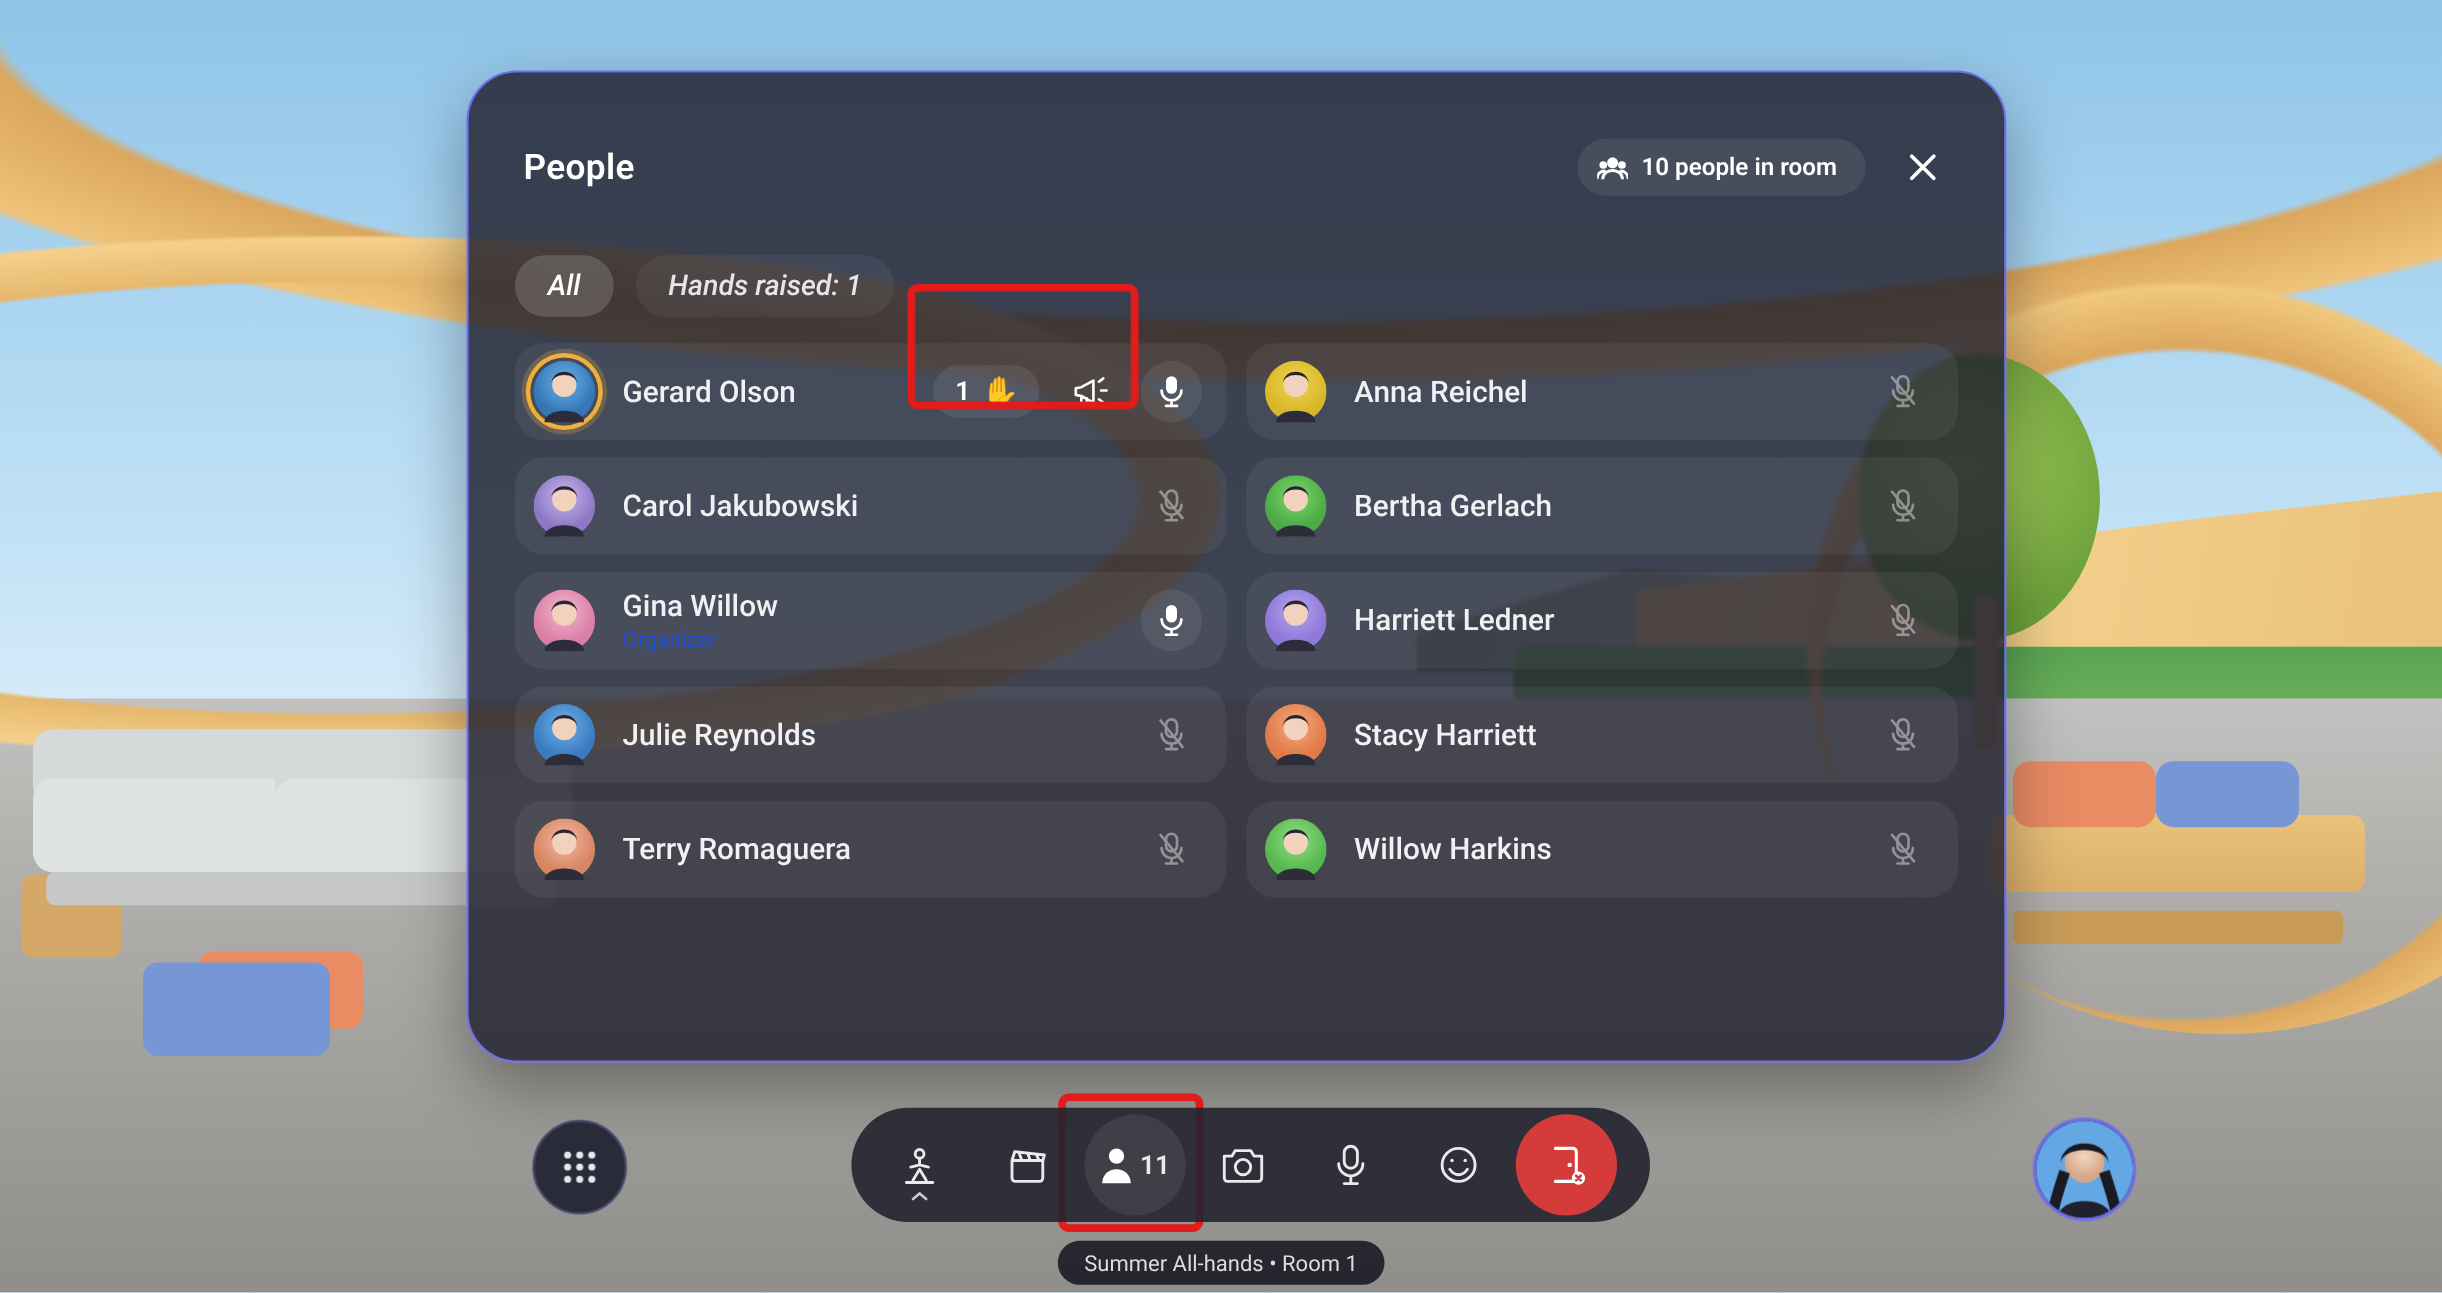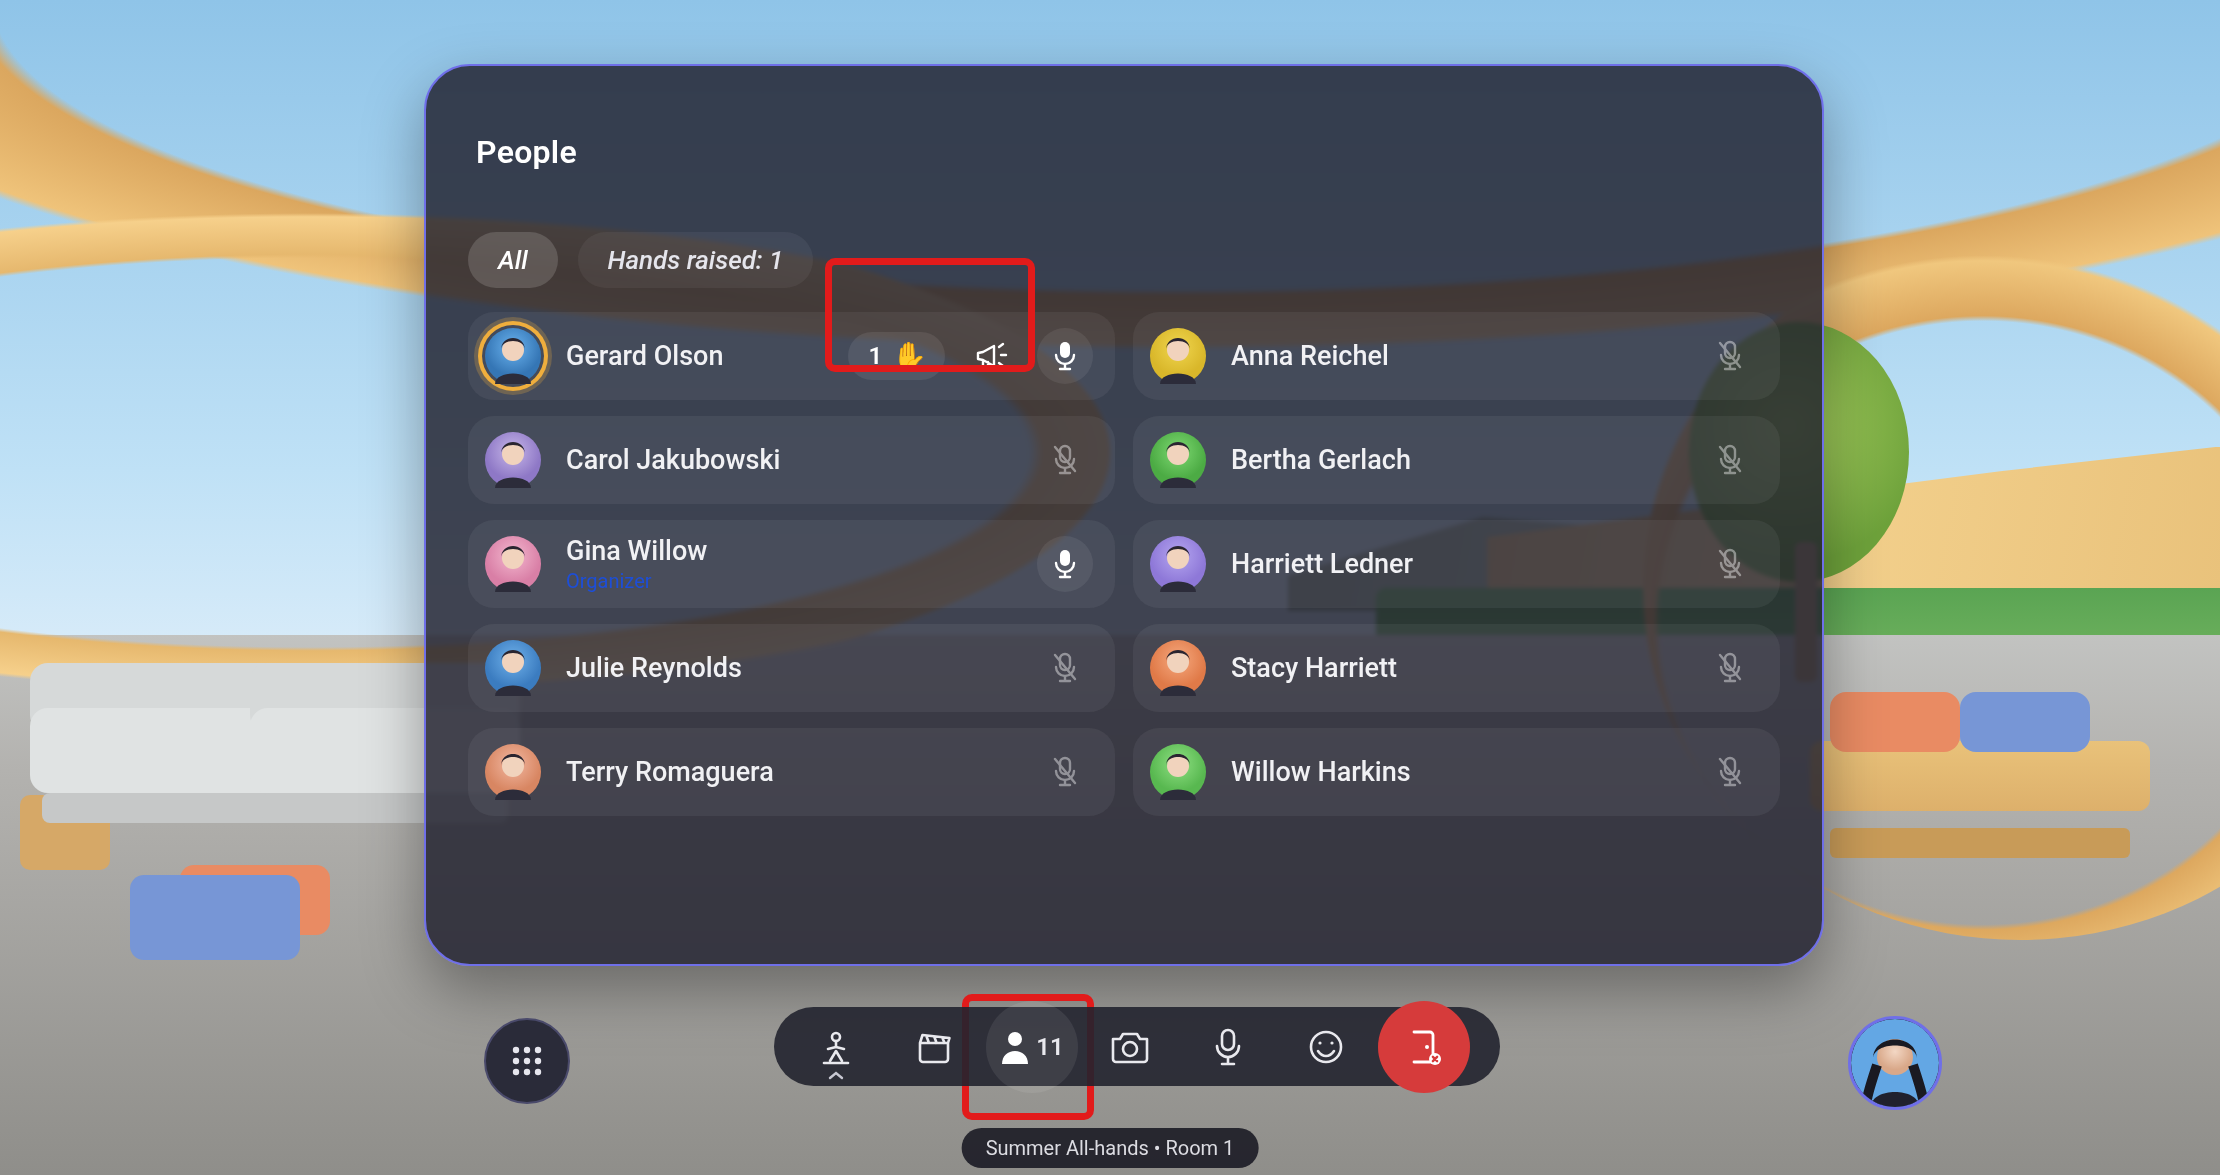--- a/index.html
+++ b/index.html
@@ -54,21 +54,21 @@
   .hand-badge{display:flex;align-items:center;gap:10px;height:48px;padding:0 18px 0 20px;border-radius:24px;background:rgba(255,255,255,.08);font-size:24px;font-weight:600;}
   .hand-emoji{font-size:28px;}
   .icon-btn{width:56px;height:56px;border-radius:50%;display:flex;align-items:center;justify-content:center;}
   .icon-btn.solid{background:rgba(255,255,255,.07);} 
   .mic-muted{opacity:.42;}
   .highlight-1{position:absolute;border:7px solid #e21b1b;border-radius:10px;pointer-events:none;}
   .highlight-1.a{left:825px;top:258px;width:196px;height:100px;}
   .highlight-1.b{left:962px;top:994px;width:118px;height:112px;}
   
   .apps-btn{position:absolute;left:484px;top:1018px;width:82px;height:82px;border-radius:50%;background:#2a2b39;border:2px solid #4a4a6b;display:flex;align-items:center;justify-content:center;cursor:pointer;}
-  .dock{position:absolute;left:774px;top:1007px;width:694px;height:79px;border-radius:56px;background:rgba(34,35,47,.9);display:flex;align-items:center;padding:0 16px;gap:6px;}
+  .dock{position:absolute;left:774px;top:1007px;width:694px;height:104px;border-radius:56px;background:rgba(34,35,47,.9);display:flex;align-items:center;padding:0 16px;gap:6px;}
   .dock-btn{width:92px;height:92px;border-radius:50%;display:flex;align-items:center;justify-content:center;cursor:pointer;color:#e9e9ee;}
   .dock-btn.bg{background:rgba(255,255,255,.08);} 
   .dock-btn.danger{background:#d63b3b;}
   .dock-count{font-size:24px;font-weight:600;margin-left:6px;}
   .profile-bubble{position:absolute;right:278px;top:1016px;width:88px;height:88px;border-radius:50%;border:3px solid #6f6fe8;overflow:hidden;background:linear-gradient(135deg,#2a2b3b,#3b3c55);display:flex;align-items:center;justify-content:center;}
   .meeting-chip{position:absolute;left:50%;top:1128px;transform:translateX(-50%);background:rgba(20,20,30,.85);color:#dcdce2;font-size:20px;height:40px;padding:0 24px;border-radius:20px;display:flex;align-items:center;}
   
   svg{display:block;}
 </style>
 </head>
@@ -102,20 +102,40 @@
   <div class="cushion blue c2"></div>
   <div class="bench-legs"></div>
   <div class="bench"></div>
   <div class="bench-cushion orange cushion" style="background:#e98b63"></div>
   <div class="bench-cushion blue cushion" style="right:130px;background:#7796d6"></div>
 </div>
 
 <div class="panel">
   <div class="panel-header">
     <div class="panel-title">People</div>
+    <div class="header-right">
+      <div class="room-chip">
+        <span>
+          <svg width="28" height="22" viewBox="0 0 28 22" fill="#fff">
+              <circle cx="14" cy="7" r="5"></circle>
+              <circle cx="5.5" cy="9" r="3.5"></circle>
+              <circle cx="22.5" cy="9" r="3.5"></circle>
+              <path d="M0 21c0-4 3.2-6.5 6.5-6.5M28 21c0-4-3.2-6.5-6.5-6.5M5 22c0-5 4-8 9-8s9 3 9 8" fill="none" stroke="#fff" stroke-width="2.6" stroke-linecap="round"></path>
+            </svg>
+        </span>
+        <span>10 people in room</span>
+      </div>
+      <div class="close-btn">
+        <span>
+          <svg width="30" height="30" viewBox="0 0 30 30">
+              <path d="M5 5 L25 25 M25 5 L5 25" stroke="#fff" stroke-width="3.4" stroke-linecap="round"></path>
+            </svg>
+        </span>
+      </div>
+    </div>
   </div>
 
   <div class="tabs">
     <div class="tab active">All</div>
     <div class="tab">Hands raised: 1</div>
   </div>
 
   <div class="list" id="list">
       <div class="row" style="grid-column:1">
       <div class="avatar ring">

